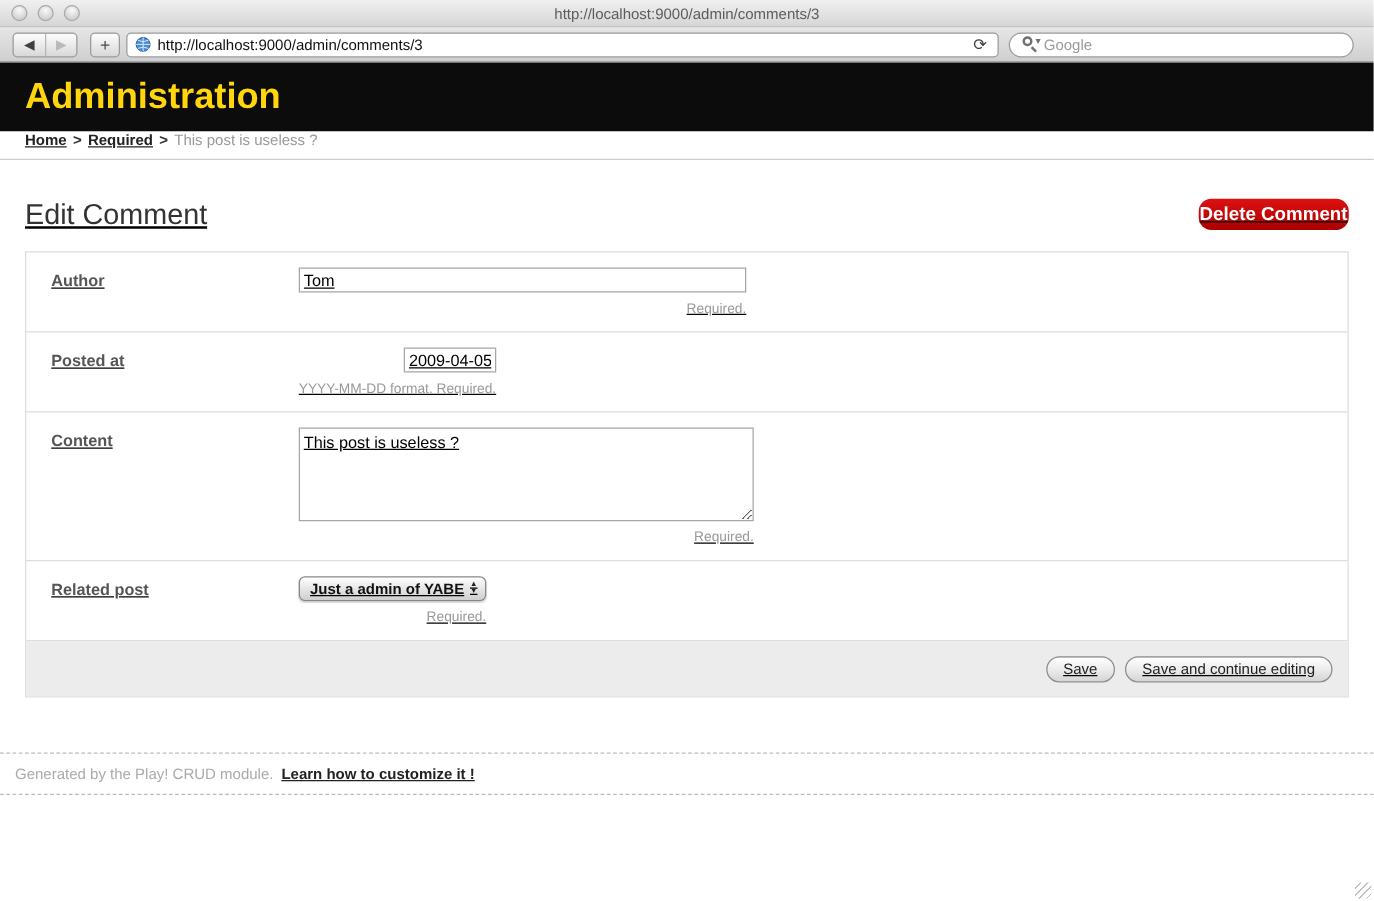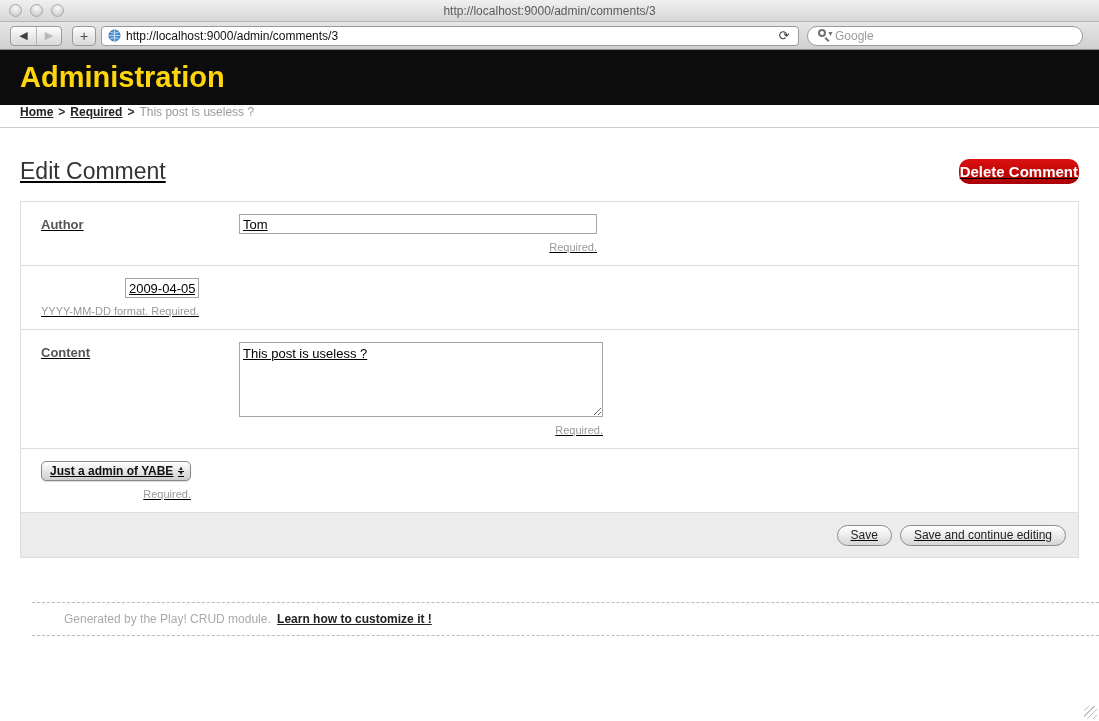--- a/index.html
+++ b/index.html
@@ -146,21 +146,21 @@
   .aqua-btn {
     height:21px; border:1px solid #8c8c8c; border-radius:11px;
     background:linear-gradient(#ffffff,#ececec 50%,#d5d5d5);
     font-size:12px; color:#222; padding:0 13px; cursor:pointer;
     font-family:"Liberation Sans","DejaVu Sans",sans-serif;
   }
 
   .site-footer {
     margin-top:44px;
     border-top:1px dashed #bbb; border-bottom:1px dashed #bbb;
-    padding:9px 0 9px 32px; font-size:12px; color:#aaa;margin-left:32px;
+    padding:9px 0 9px 12px; font-size:12px; color:#aaa;
   }
   .footer-link { color:#222; font-weight:bold; text-decoration:underline; cursor:pointer; margin-left:3px; }
 
   .resize-grip {
     position:absolute; right:2px; bottom:2px; width:13px; height:13px;
     background:repeating-linear-gradient(135deg, transparent 0 3px, #c0c0c0 3px 4px);
   }
 </style>
 </head>
 <body>
@@ -223,35 +223,37 @@
 
       <div class="form-row">
         <div class="form-label">Author</div>
         <div class="field-col">
           <input class="text-input input-author" type="text" value="Tom" style="">
           <div class="hint">Required.</div>
         </div>
       </div>
 
       <div class="form-row">
+        <div class="form-label">Posted at</div>
         <div class="field-col">
           <input class="text-input input-posted" type="text" value="2009-04-05" style="">
           <div class="hint">YYYY-MM-DD format. Required.</div>
         </div>
       </div>
 
       <div class="form-row">
         <div class="form-label">Content</div>
         <div class="field-col">
           <textarea class="textarea-content" style="">This post is useless ?</textarea>
           <div class="hint">Required.</div>
         </div>
       </div>
 
       <div class="form-row">
+        <div class="form-label">Related post</div>
         <div class="field-col">
           <div class="aqua-select">
             <span class="sel-text">Just a admin of YABE</span>
             <span class="sel-arrows">
               <span>▲</span>
               <span>▼</span>
             </span>
           </div>
           <div class="hint">Required.</div>
         </div>

